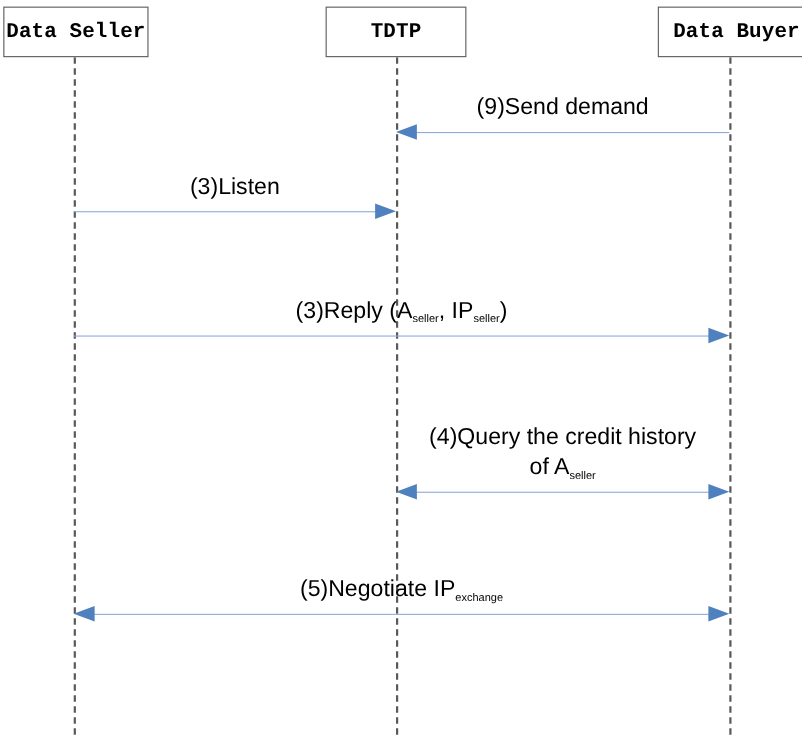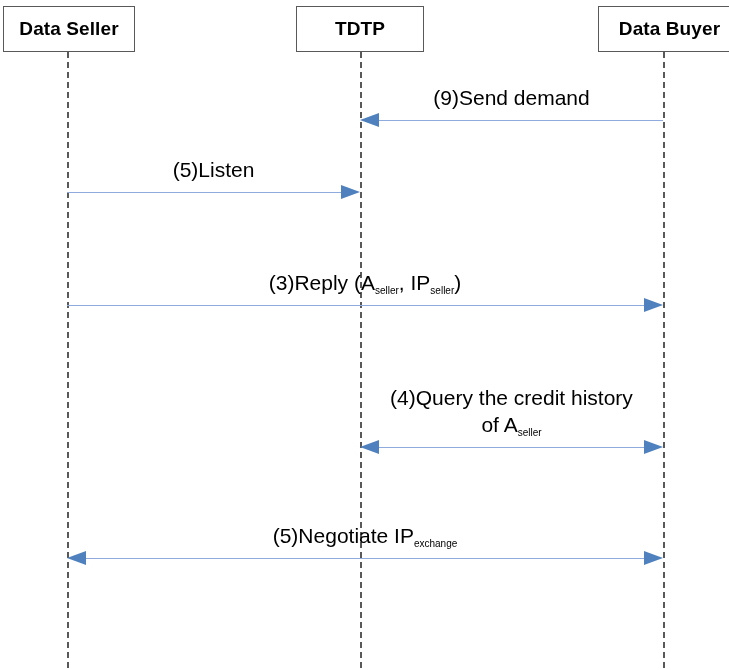--- a/index.html
+++ b/index.html
@@ -27,20 +27,21 @@
     display: flex;
     align-items: center;
     justify-content: center;
   }
   .actor-label {
     font-size: 19px;
     font-weight: bold;
     color: #000000;
     letter-spacing: 0.1px;
     white-space: nowrap;
+    font-family: Liberation Mono, monospace;
   }
   
   .lifeline {
     position: absolute;
     width: 0;
     border-left: 2px dashed #595959;
   }
   
   .message {
     position: absolute;
@@ -118,21 +119,21 @@
         <div class="arrowhead left" style="left: 0px; border-right-color: rgb(78, 129, 189);"></div>
       </div>
       <div class="msg-caption" style="left: 280px; width: 463px; top: 85px; color: rgb(0, 0, 0);">
         <span class="caption-line"><span>(9)Send demand</span></span>
       </div>
       <div class="message" style="left: 67px; top: 192px; width: 293px;">
         <div class="msg-line" style="left: 0px; width: 277px; border-top-color: rgb(143, 170, 220);"></div>
         <div class="arrowhead right" style="left: 274px; border-left-color: rgb(78, 129, 189);"></div>
       </div>
       <div class="msg-caption" style="left: -13px; width: 453px; top: 157px; color: rgb(0, 0, 0);">
-        <span class="caption-line"><span>(5)Listen</span></span>
+        <span class="caption-line"><span>(3)Listen</span></span>
       </div>
       <div class="message" style="left: 67px; top: 305px; width: 596px;">
         <div class="msg-line" style="left: 0px; width: 580px; border-top-color: rgb(143, 170, 220);"></div>
         <div class="arrowhead right" style="left: 577px; border-left-color: rgb(78, 129, 189);"></div>
       </div>
       <div class="msg-caption" style="left: -13px; width: 756px; top: 270px; color: rgb(0, 0, 0);">
         <span class="caption-line"><span>(3)Reply (A</span><span class="sub">seller</span><span>, IP</span><span class="sub">seller</span><span>)</span></span>
       </div>
       <div class="message" style="left: 360px; top: 447px; width: 303px;">
         <div class="msg-line" style="left: 16px; width: 271px; border-top-color: rgb(143, 170, 220);"></div>

